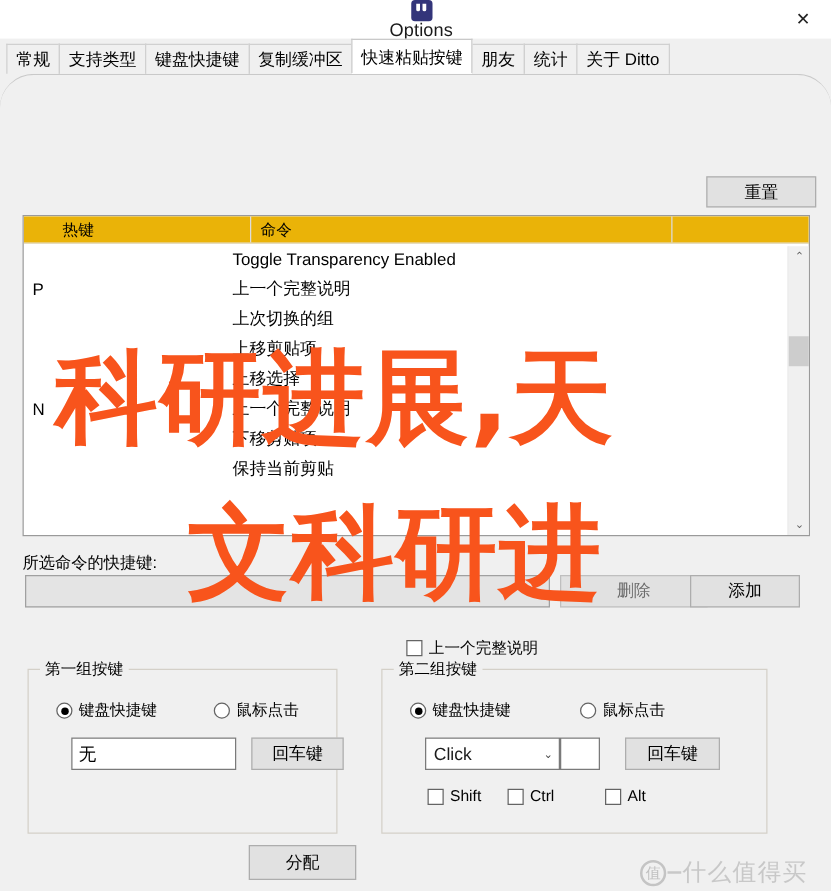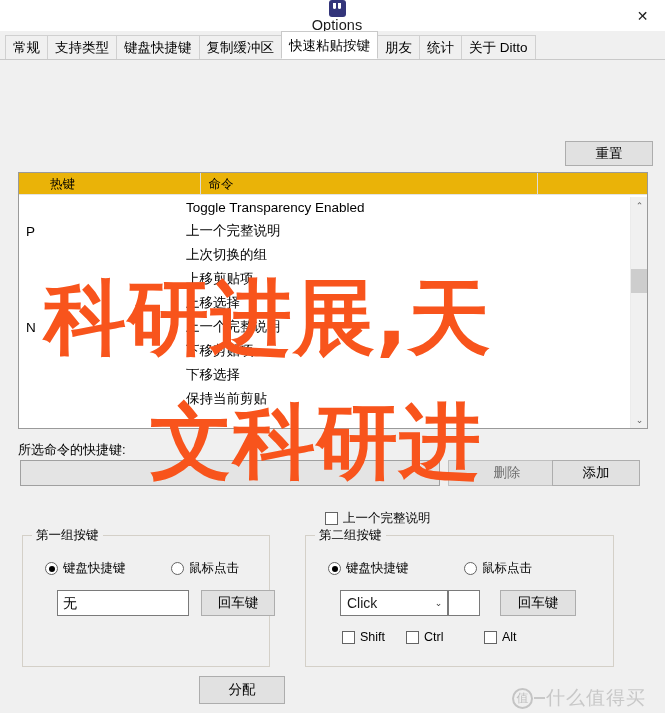--- a/index.html
+++ b/index.html
@@ -87,20 +87,21 @@
     z-index: 3;
   }
 
   
   #page {
     position: absolute; left: 0; top: 59px;
     width: 665px; height: 654px;
     background: #f0f0f0;
     border-top: 1px solid #c9c9c9;
     box-sizing: border-box;
+    border-radius: 27px;
   }
 
   
   .winbtn {
     background: #e1e1e1;
     border: 1px solid #adadad;
     font-size: 13.5px;
     color: #000;
     text-align: center;
     cursor: default;
@@ -413,24 +414,20 @@
           <div class="lrow">
             <div class="lcell c1">N</div>
             <div class="lcell c2">上一个完整说明</div>
           </div>
           <div class="lrow">
             <div class="lcell c1"></div>
             <div class="lcell c2">下移剪贴项</div>
           </div>
           <div class="lrow">
             <div class="lcell c1"></div>
-            <div class="lcell c2">下移选择</div>
-          </div>
-          <div class="lrow">
-            <div class="lcell c1"></div>
             <div class="lcell c2">保持当前剪贴</div>
           </div>
         </div>
       <div id="list-vscroll">
         <div class="sb-arrow up">⌃</div>
         <div id="sb-thumb"></div>
         <div class="sb-arrow down">⌄</div>
       </div>
     </div>
 

